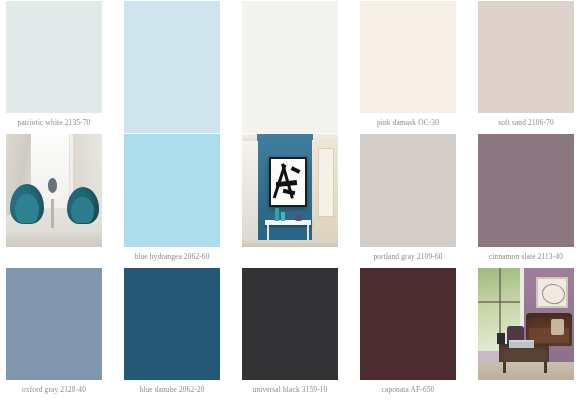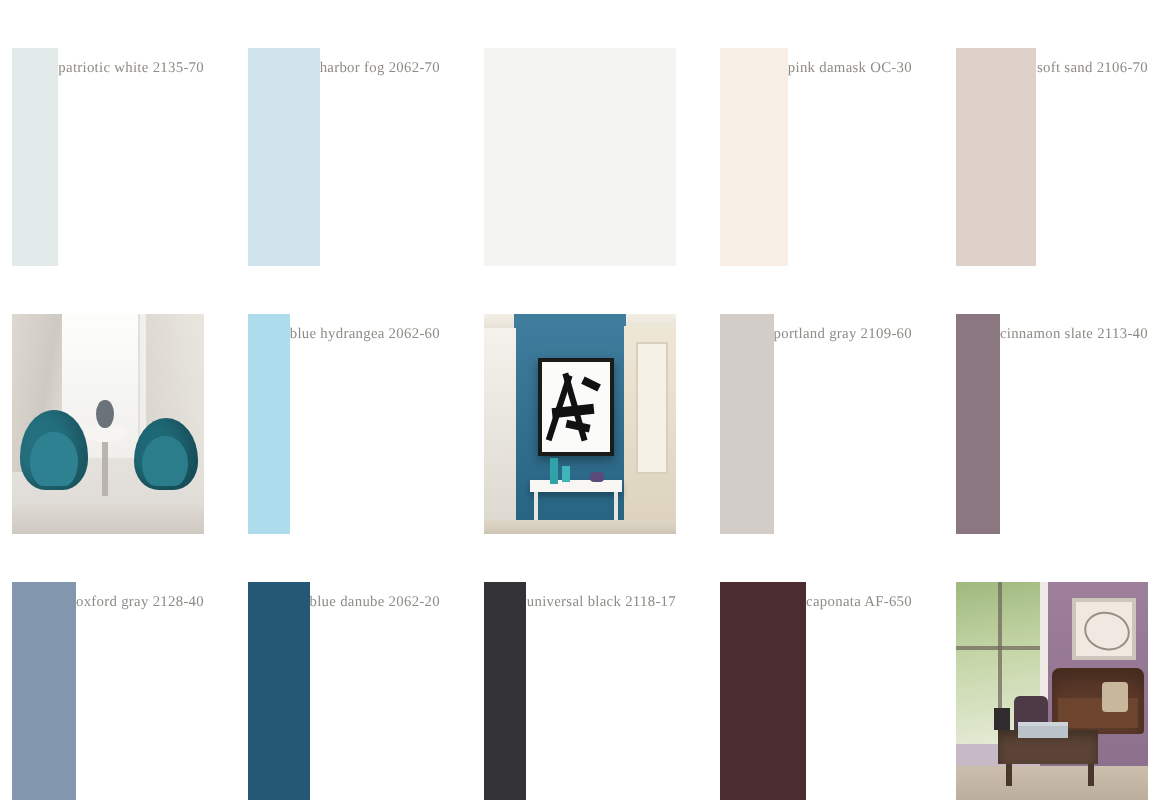--- a/index.html
+++ b/index.html
@@ -13,23 +13,25 @@
     grid-template-columns:repeat(5,1fr);
     grid-template-rows:repeat(3,1fr);
     column-gap:10px;
     row-gap:0px;
     width:580px;height:400px;
     padding:0;
     box-sizing:border-box;
   }
   .cell{
     display:flex;
+    flex-direction:column;
     box-sizing:border-box;
-    padding:24px 6px 0 6px;
+    padding:1px 6px 0 6px;
     overflow:hidden;
+    text-align:center;
   }
   .swatch{
     flex:1 1 auto;
     min-height:0;
     width:100%;
     background:#ffffff;
   }
   .swatch.photo{position:relative;overflow:hidden;}
   .label{
     flex:0 0 auto;
@@ -139,21 +141,20 @@
 </head>
 <body>
 
 <div id="palette-grid">
     <div class="cell">
       <div class="swatch" style="background: rgb(226, 234, 233);"></div>
       <div class="label">patriotic white 2135-70</div>
     </div>
     <div class="cell">
       <div class="swatch" style="background: rgb(207, 228, 236);"></div>
-      <div class="label">harbor fog 2062-70</div>
     </div>
     <div class="cell">
       <div class="swatch" style="background: rgb(243, 244, 239);"></div>
     </div>
     <div class="cell">
       <div class="swatch" style="background: rgb(247, 238, 229);"></div>
       <div class="label">pink damask OC-30</div>
     </div>
     <div class="cell">
       <div class="swatch" style="background: rgb(221, 209, 201);"></div>
@@ -217,21 +218,21 @@
     <div class="cell">
       <div class="swatch" style="background: rgb(130, 151, 173);"></div>
       <div class="label">oxford gray 2128-40</div>
     </div>
     <div class="cell">
       <div class="swatch" style="background: rgb(37, 88, 116);"></div>
       <div class="label">blue danube 2062-20</div>
     </div>
     <div class="cell">
       <div class="swatch" style="background: rgb(51, 50, 52);"></div>
-      <div class="label">universal black 2118-17</div>
+      <div class="label">universal black 3159-10</div>
     </div>
     <div class="cell">
       <div class="swatch" style="background: rgb(74, 44, 49);"></div>
       <div class="label">caponata AF-650</div>
     </div>
     <div class="cell">
       <div class="swatch photo ph-c">
         <div class="wallpur"></div>
         <div class="window"></div>
         <div class="mull1"></div>

